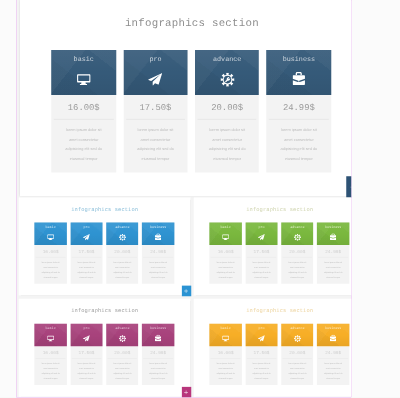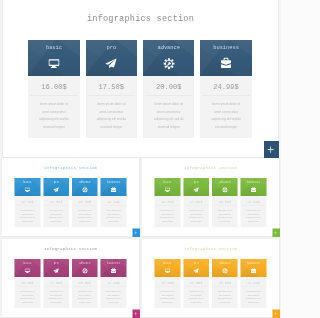--- a/index.html
+++ b/index.html
@@ -1,18 +1,18 @@
 <!DOCTYPE html>
 <html><head>
 <meta charset="utf-8">
 <style>
   html,body{margin:0;padding:0;}
   body{width:281px;height:318px;background:#fbfbfb;
        font-family:"Liberation Sans",sans-serif;overflow:hidden;}
-  .root{position:relative;width:281px;height:318px;background:#d946ef;}
+  .root{position:relative;width:281px;height:318px;background:#d946ef;margin-left:13px;}
 
   
   .grid-bg{position:absolute;inset:0;background:#f4f4f4;}
   .slide{box-shadow:0 0 1.5px rgba(0,0,0,.13);}
 
   
   .slide{position:absolute;width:275px;height:157px;background:#fff;
          transform-origin:0 0;}
   .slide-title{position:absolute;left:0;top:13.5px;width:100%;text-align:center;
         font-family:"Liberation Mono",monospace;font-size:8.6px;color:#8e8e8e;letter-spacing:.2px;}

